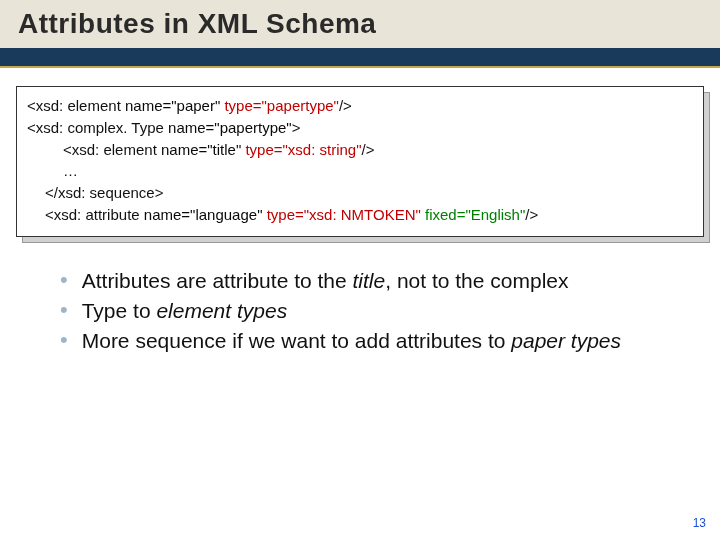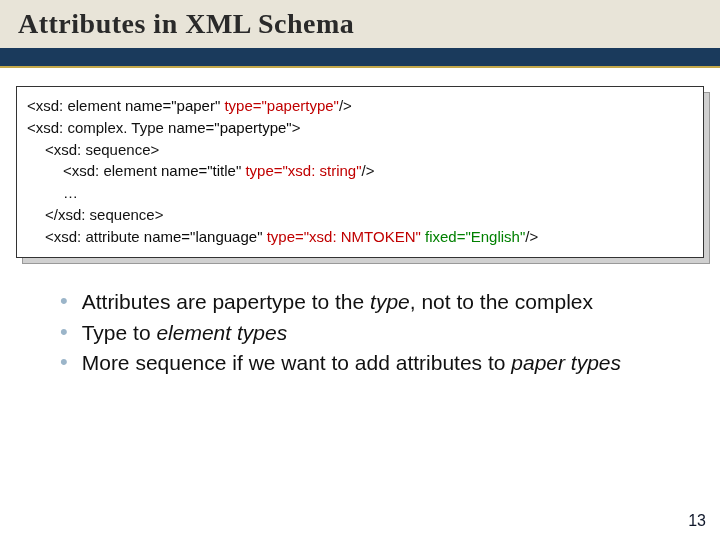--- a/index.html
+++ b/index.html
@@ -15,21 +15,21 @@
     width: 100%;
     height: 70px;
     position: relative;
   }
   .header-top {
     height: 48px;
     background: #e8e4d8;
     padding: 8px 0 0 18px;
   }
   .title {
-    font-family: Liberation Serif, serif;
+    font-family: Liberation Sans, sans-serif;
     font-weight: 900;
     font-size: 28px;
     color: #2a2a2a;
     letter-spacing: 0.5px;
   }
   .header-bar {
     height: 20px;
     background: #1a3a5c;
     border-bottom: 2px solid #c4a84a;
   }
@@ -77,51 +77,50 @@
   .bullet-text {
     font-size: 21px;
     line-height: 1.35;
     color: #111;
   }
   .bullet-text em { font-style: italic; }
   .page-num {
     position: absolute;
     bottom: 10px;
     right: 14px;
-    font-size: 16px;
-    color: #0f172a;
+    font-size: 12px;
+    color: #1d4ed8;
   }
 </style>
 </head>
 <body>
 
 <div class="header">
   <div class="header-top">
     <div class="title">Attributes in XML Schema</div>
   </div>
   <div class="header-bar"></div>
 </div>
 
 <div class="code-wrap">
   <div class="code-shadow"></div>
   <div class="code-box">
     <div class="code-line"><span>&lt;xsd: element </span><span class="kw-name">name="paper"</span><span> </span><span class="kw-type">type="papertype"</span><span>/&gt;</span></div>
     <div class="code-line"><span>&lt;xsd: complex. Type </span><span class="kw-name">name="papertype"</span><span>&gt;</span></div>
-    <div class="code-line ind1"><span>&lt;xsd: sequence&gt;</span></div>
     <div class="code-line ind2"><span>&lt;xsd: element </span><span class="kw-name">name="title"</span><span> </span><span class="kw-type">type="xsd: string"</span><span>/&gt;</span></div>
     <div class="code-line ind2"><span>…</span></div>
     <div class="code-line ind1"><span>&lt;/xsd: sequence&gt;</span></div>
     <div class="code-line ind1"><span>&lt;xsd: attribute </span><span class="kw-name">name="language"</span><span> </span><span class="kw-type">type="xsd: NMTOKEN"</span><span> </span><span class="kw-fixed">fixed="English"</span><span>/&gt;</span></div>
   </div>
 </div>
 
 <div class="bullets">
   <div class="bullet-row">
     <div class="bullet-dot">•</div>
-    <div class="bullet-text"><span>Attributes are papertype to the </span><em>type</em><span>, not to the complex</span></div>
+    <div class="bullet-text"><span>Attributes are attribute to the </span><em>title</em><span>, not to the complex</span></div>
   </div>
   <div class="bullet-row">
     <div class="bullet-dot">•</div>
     <div class="bullet-text"><span>Type to </span><em>element types</em></div>
   </div>
   <div class="bullet-row">
     <div class="bullet-dot">•</div>
     <div class="bullet-text"><span>More sequence if we want to add attributes to </span><em>paper types</em></div>
   </div>
 </div>

